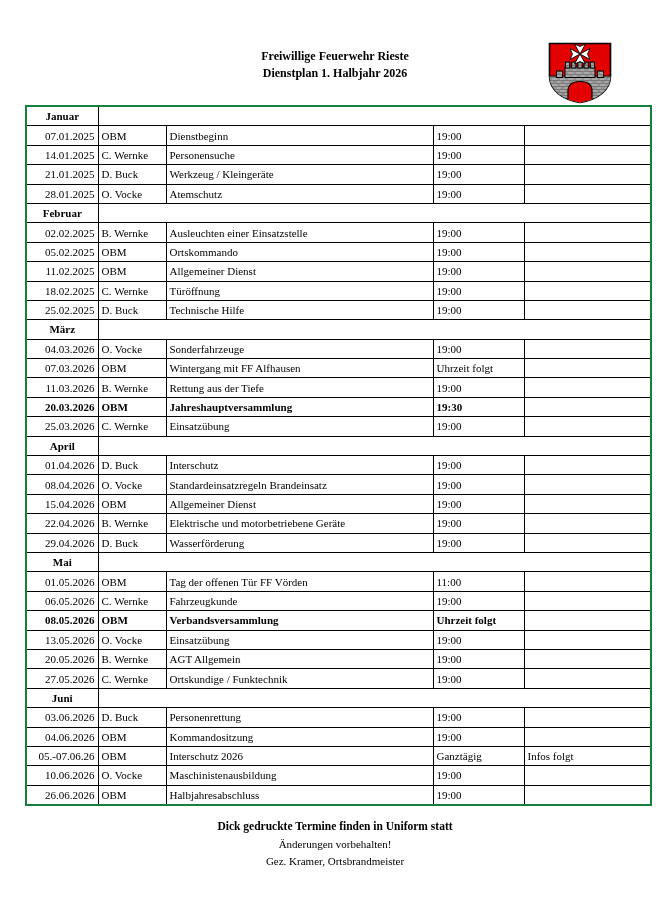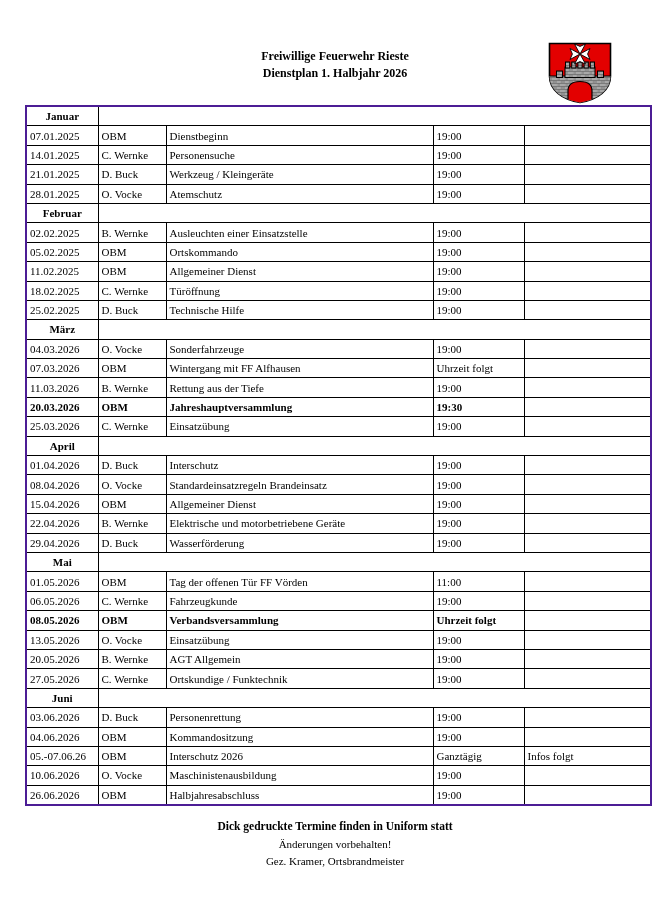--- a/index.html
+++ b/index.html
@@ -8,28 +8,28 @@
     font-family:Liberation Serif, serif; color:#000; overflow:hidden;margin-top:36px;
   }
   .doc-header {
     position:absolute; top:12px; left:0; width:100%;
     text-align:center; font-size:12px; font-weight:bold; line-height:17px;
   }
   .crest { position:absolute; left:547px; top:5px; }
   table.schedule {
     position:absolute; left:25px; top:69px; width:625px;
     border-collapse:collapse; table-layout:fixed;
-    font-size:11px; border:2px solid #4c1d95;
+    font-size:11px; border:2px solid #15803d;
   }
   table.schedule td {
     border:1px solid #000; height:18.4px; line-height:18px;
     padding:0 3px; overflow:hidden; white-space:nowrap;
   }
   td.month-cell { font-weight:bold; text-align:center; padding:0 1px; }
-  td.cell-date { text-align:left; padding:0 1px; }
+  td.cell-date { text-align:right; padding:0 1px; }
   tr.bold-row td { font-weight:bold; }
   .doc-footer {
     position:absolute; top:782px; left:0; width:100%;
     text-align:center; font-size:11px; line-height:17.5px;
   }
   .doc-footer .bold { font-weight:bold; font-size:11.5px; }
 </style>
 </head>
 <body>
 

